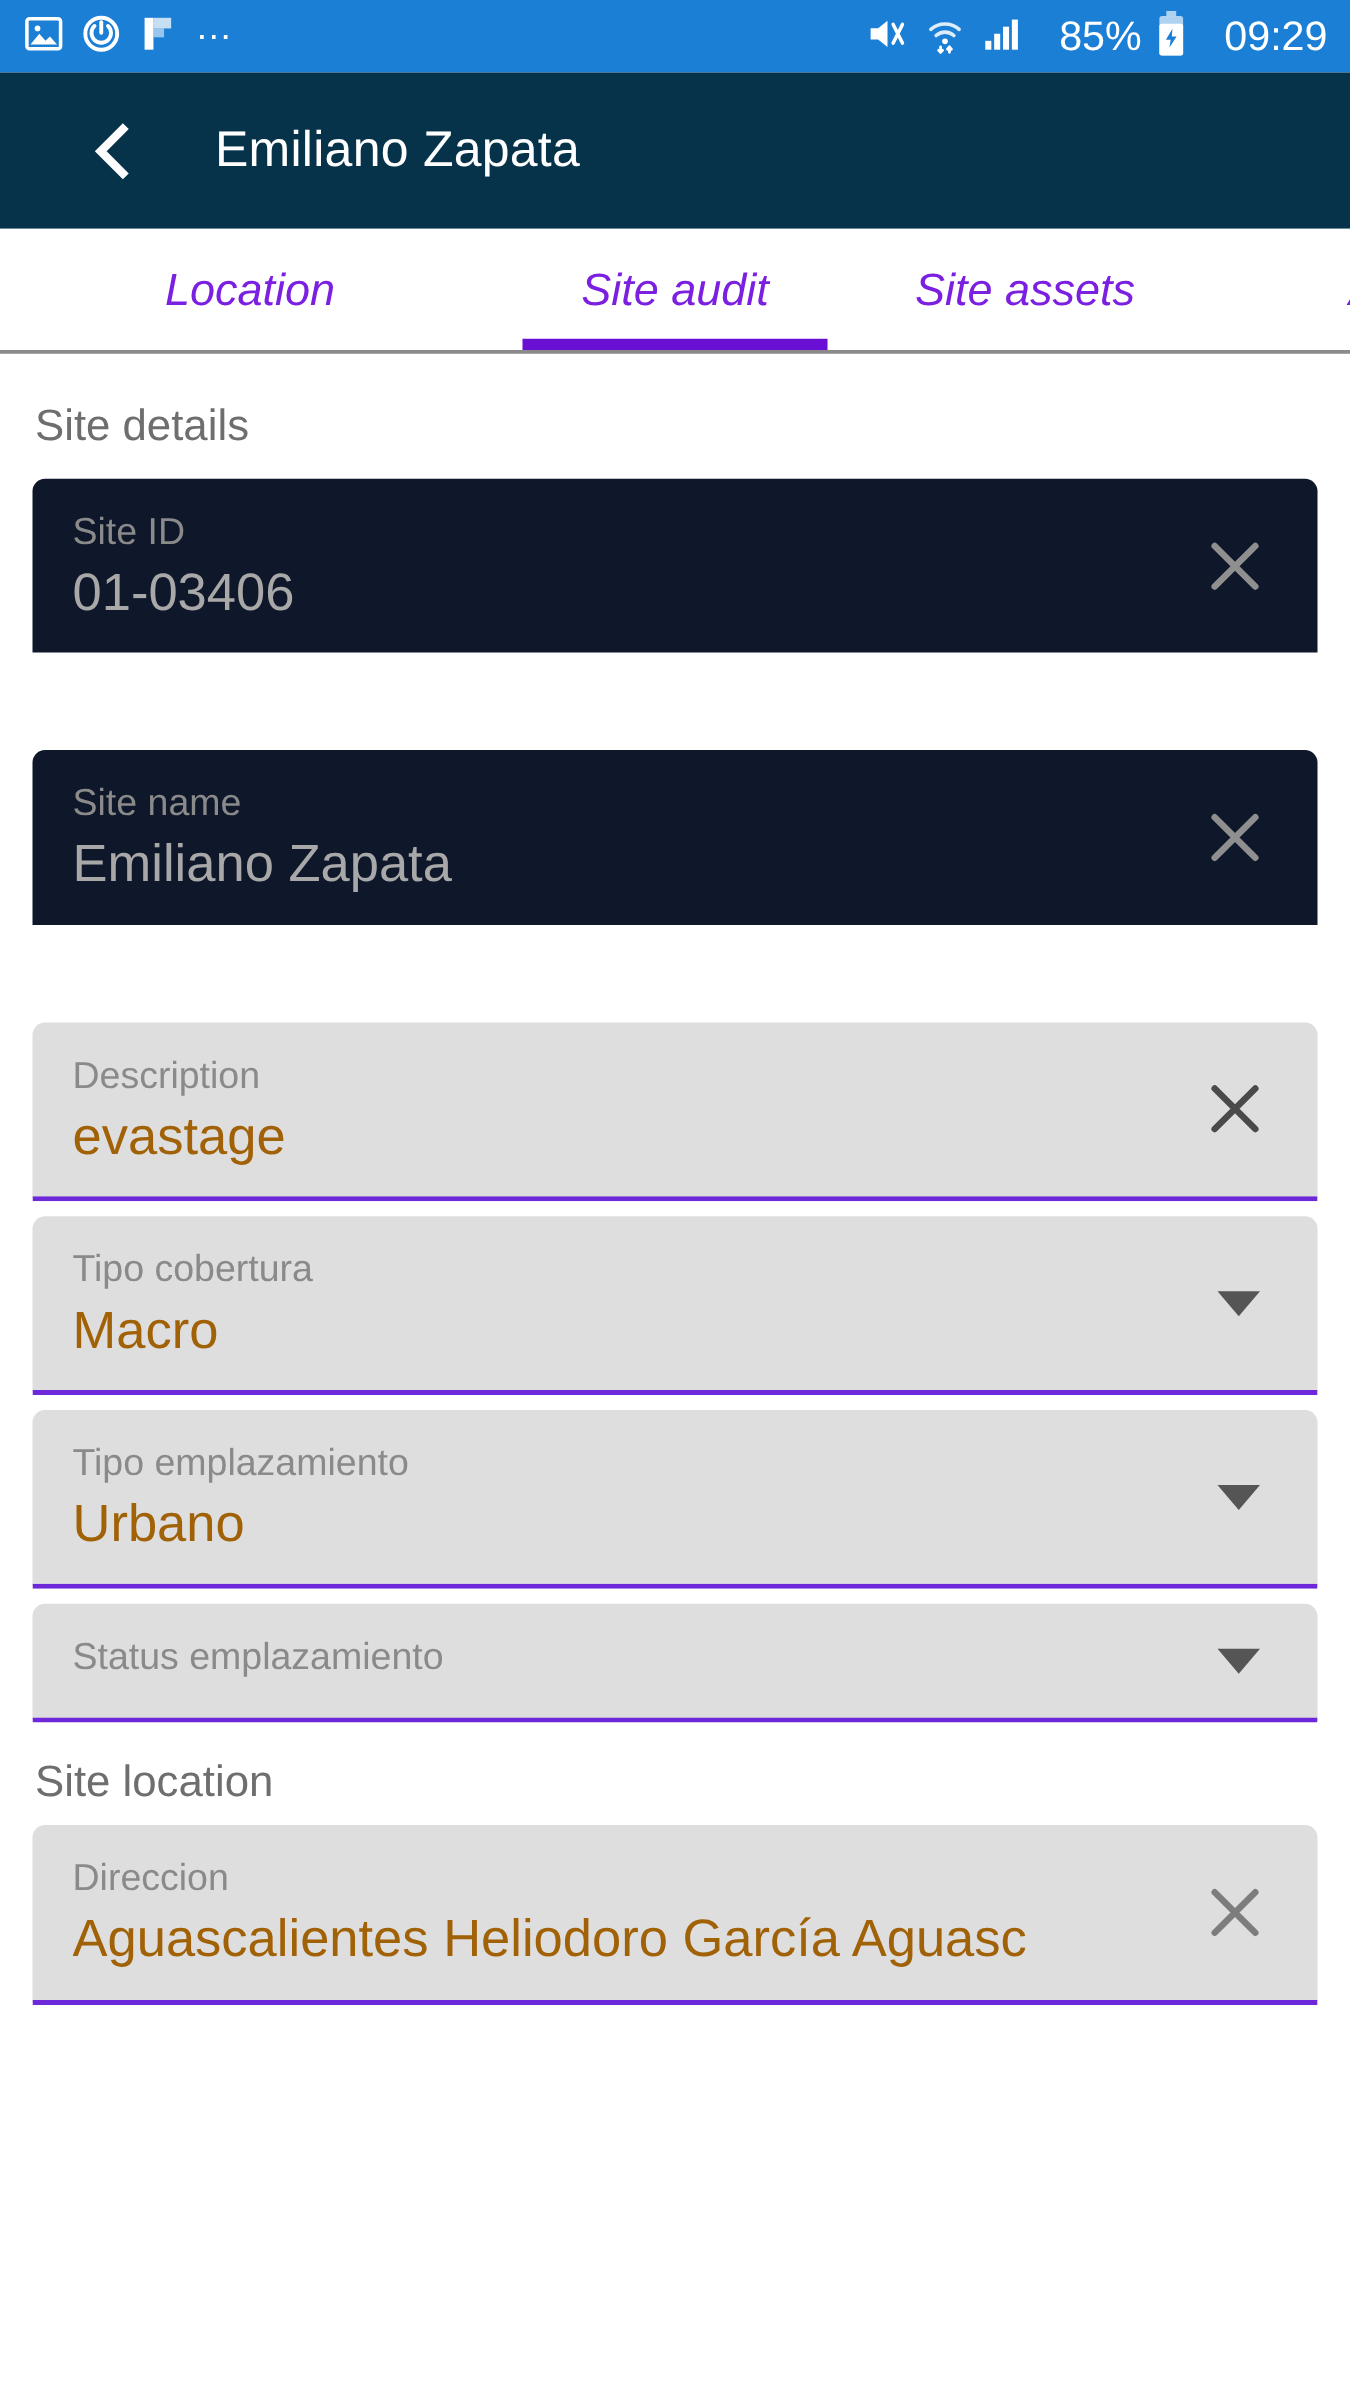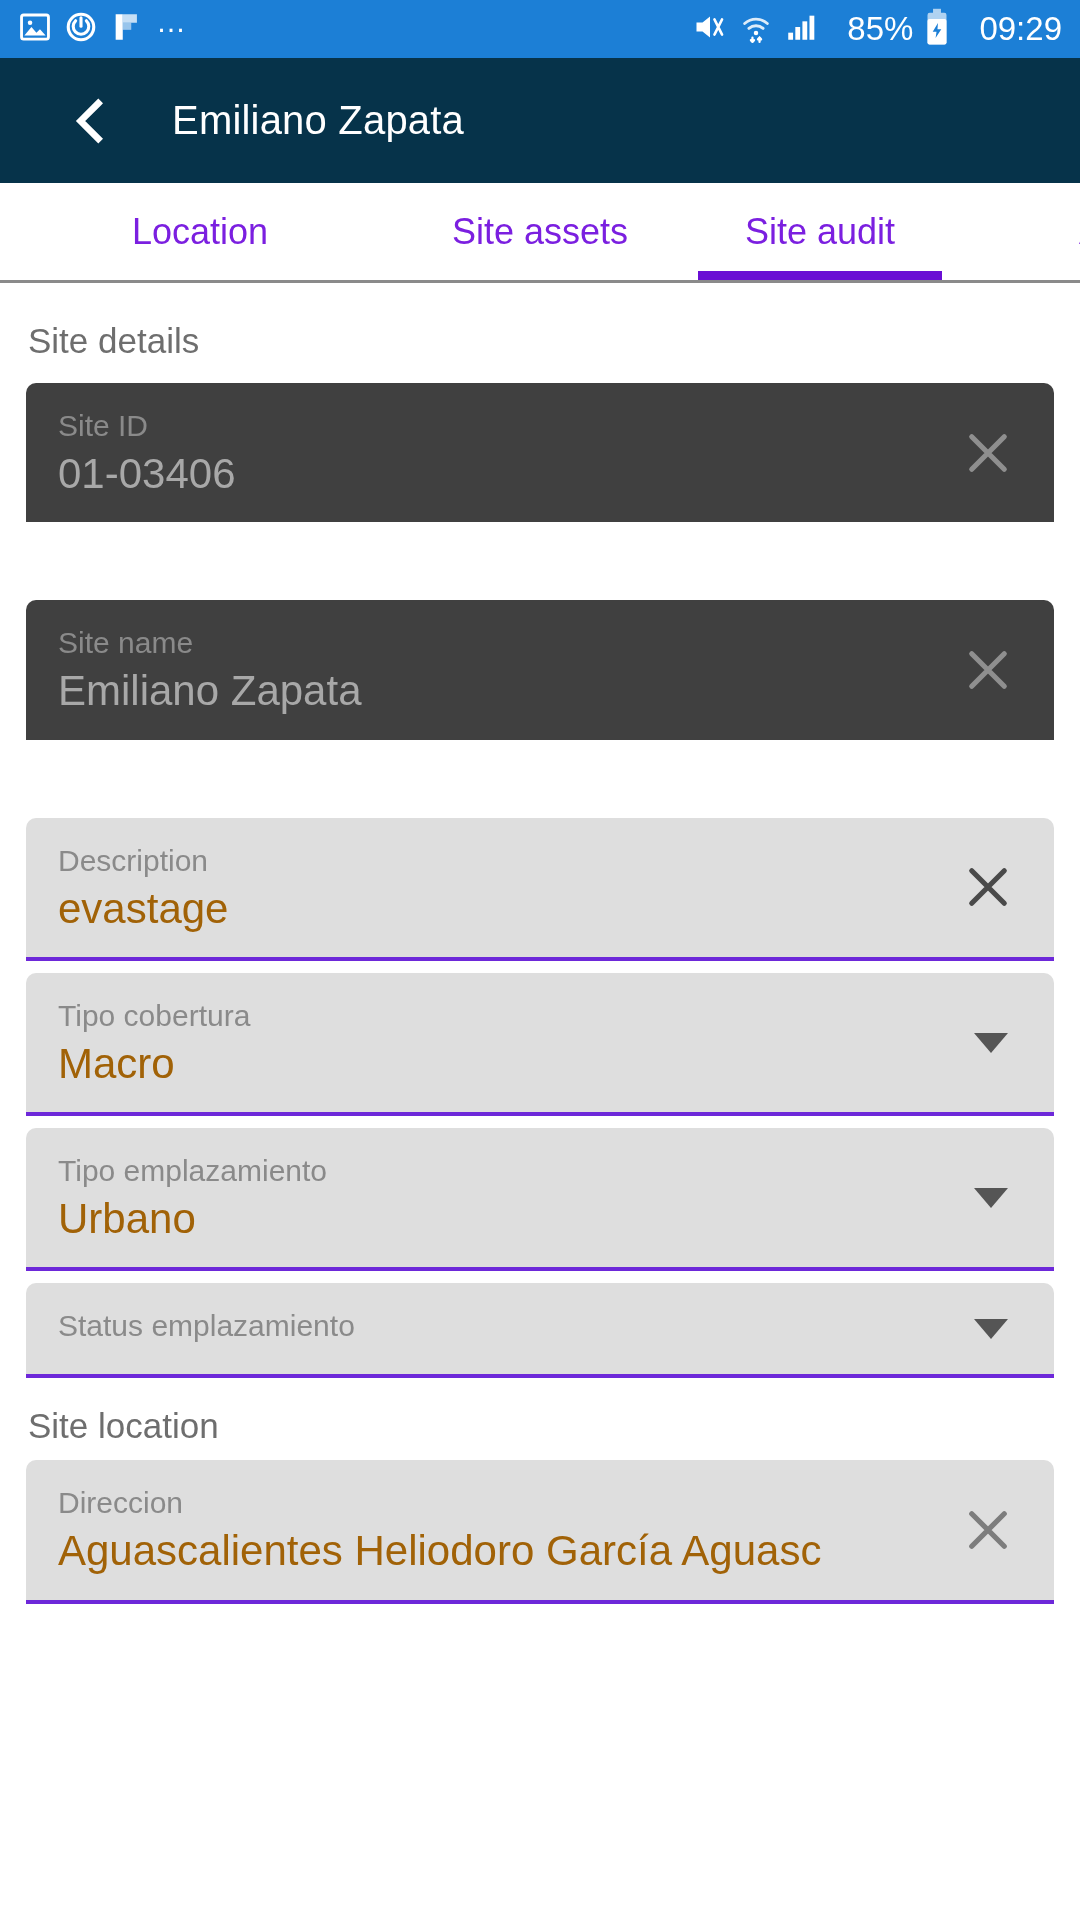--- a/index.html
+++ b/index.html
@@ -44,20 +44,21 @@
     border-bottom:3px solid #8a8a8a;
     overflow:hidden;
   }
   .tab{
     flex:0 0 auto;
     height:100%;
     display:flex; align-items:center; justify-content:center;
     color:#7b1fe0; font-size:36px;
     padding:0 0;
     position:relative;
+    font-style:italic;
   }
   .tab-0{ width:400px; }
   .tab-1{ width:280px; }
   .tab-2{ width:280px; }
   .tab-3{ width:280px; }
   .tab.active::after{
     content:""; position:absolute; left:18px; right:18px; bottom:0;
     height:9px; background:#6a0fd4;
   }
 
@@ -68,21 +69,21 @@
     padding:38px 0 22px 28px;
   }
   .section-title.tight{ padding-top:28px; padding-bottom:14px; }
 
   .field{
     margin:0 26px;
     border-radius:10px 10px 0 0;
     position:relative;
     padding:26px 100px 24px 32px;
   }
-  .field.light{ background:#404040; }
+  .field.light{ background:#0f172a; }
   .field.dark{ background:#dedede; border-bottom:4px solid #6d28d9; border-radius:10px 10px 0 0; }
 
   .field-label{
     font-size:30px; color:#8a8a8a; line-height:1.1;
     margin-bottom:8px;
   }
   .field-value{
     font-size:42px; line-height:1.15; white-space:nowrap; overflow:hidden;
   }
   .field.light .field-value{ color:#a8a8a8; }
@@ -174,25 +175,25 @@
         <path d="M15.5 3.5L7 12l8.5 8.5" fill="none" stroke="#fff" stroke-width="3.2" stroke-linecap="square" stroke-linejoin="miter"></path>
       </svg>
   </div>
   <div class="appbar-title">Emiliano Zapata</div>
 </div>
 
 <div class="tabbar">
   <div class="tab tab-0">
       <span>Location</span>
     </div>
+  <div class="tab tab-1 active">
+      <span>Site audit</span>
+    </div>
   <div class="tab tab-2">
       <span>Site assets</span>
-    </div>
-  <div class="tab tab-1 active">
-      <span>Site audit</span>
     </div>
   <div class="tab tab-3">
       <span>Ac</span>
     </div>
 </div>
 
 <div class="content">
 
   <div class="section-title">Site details</div>
 

